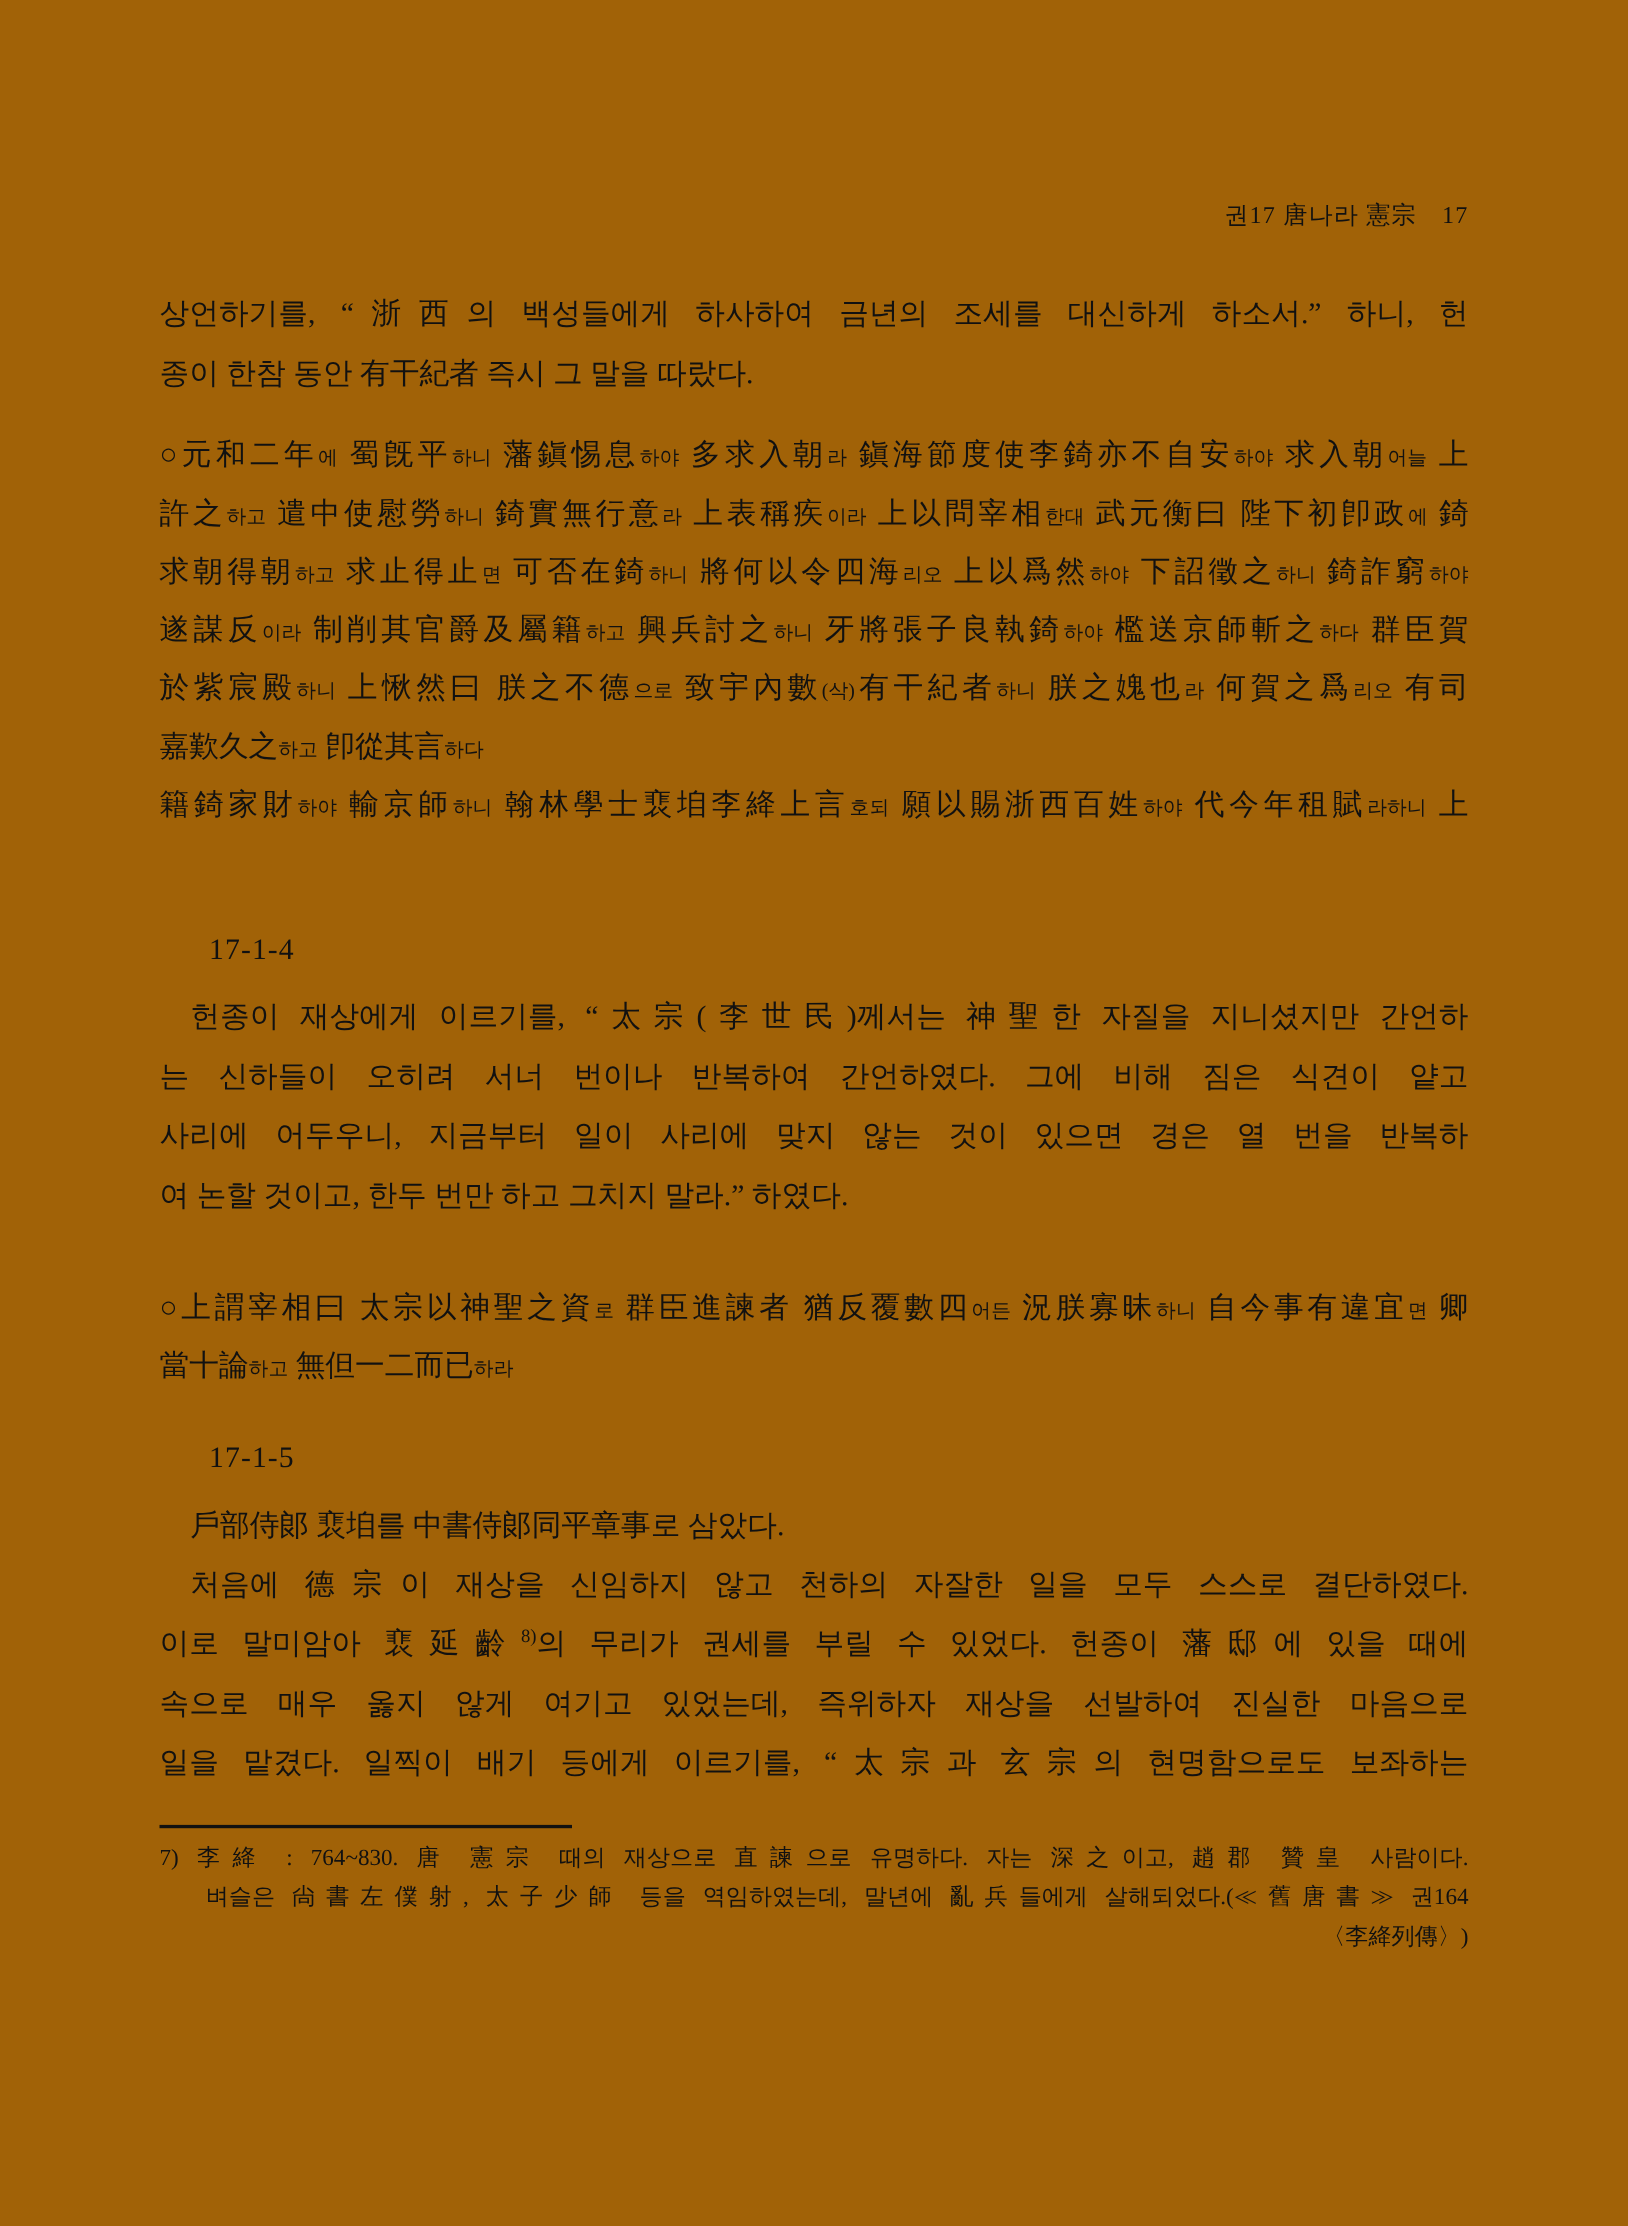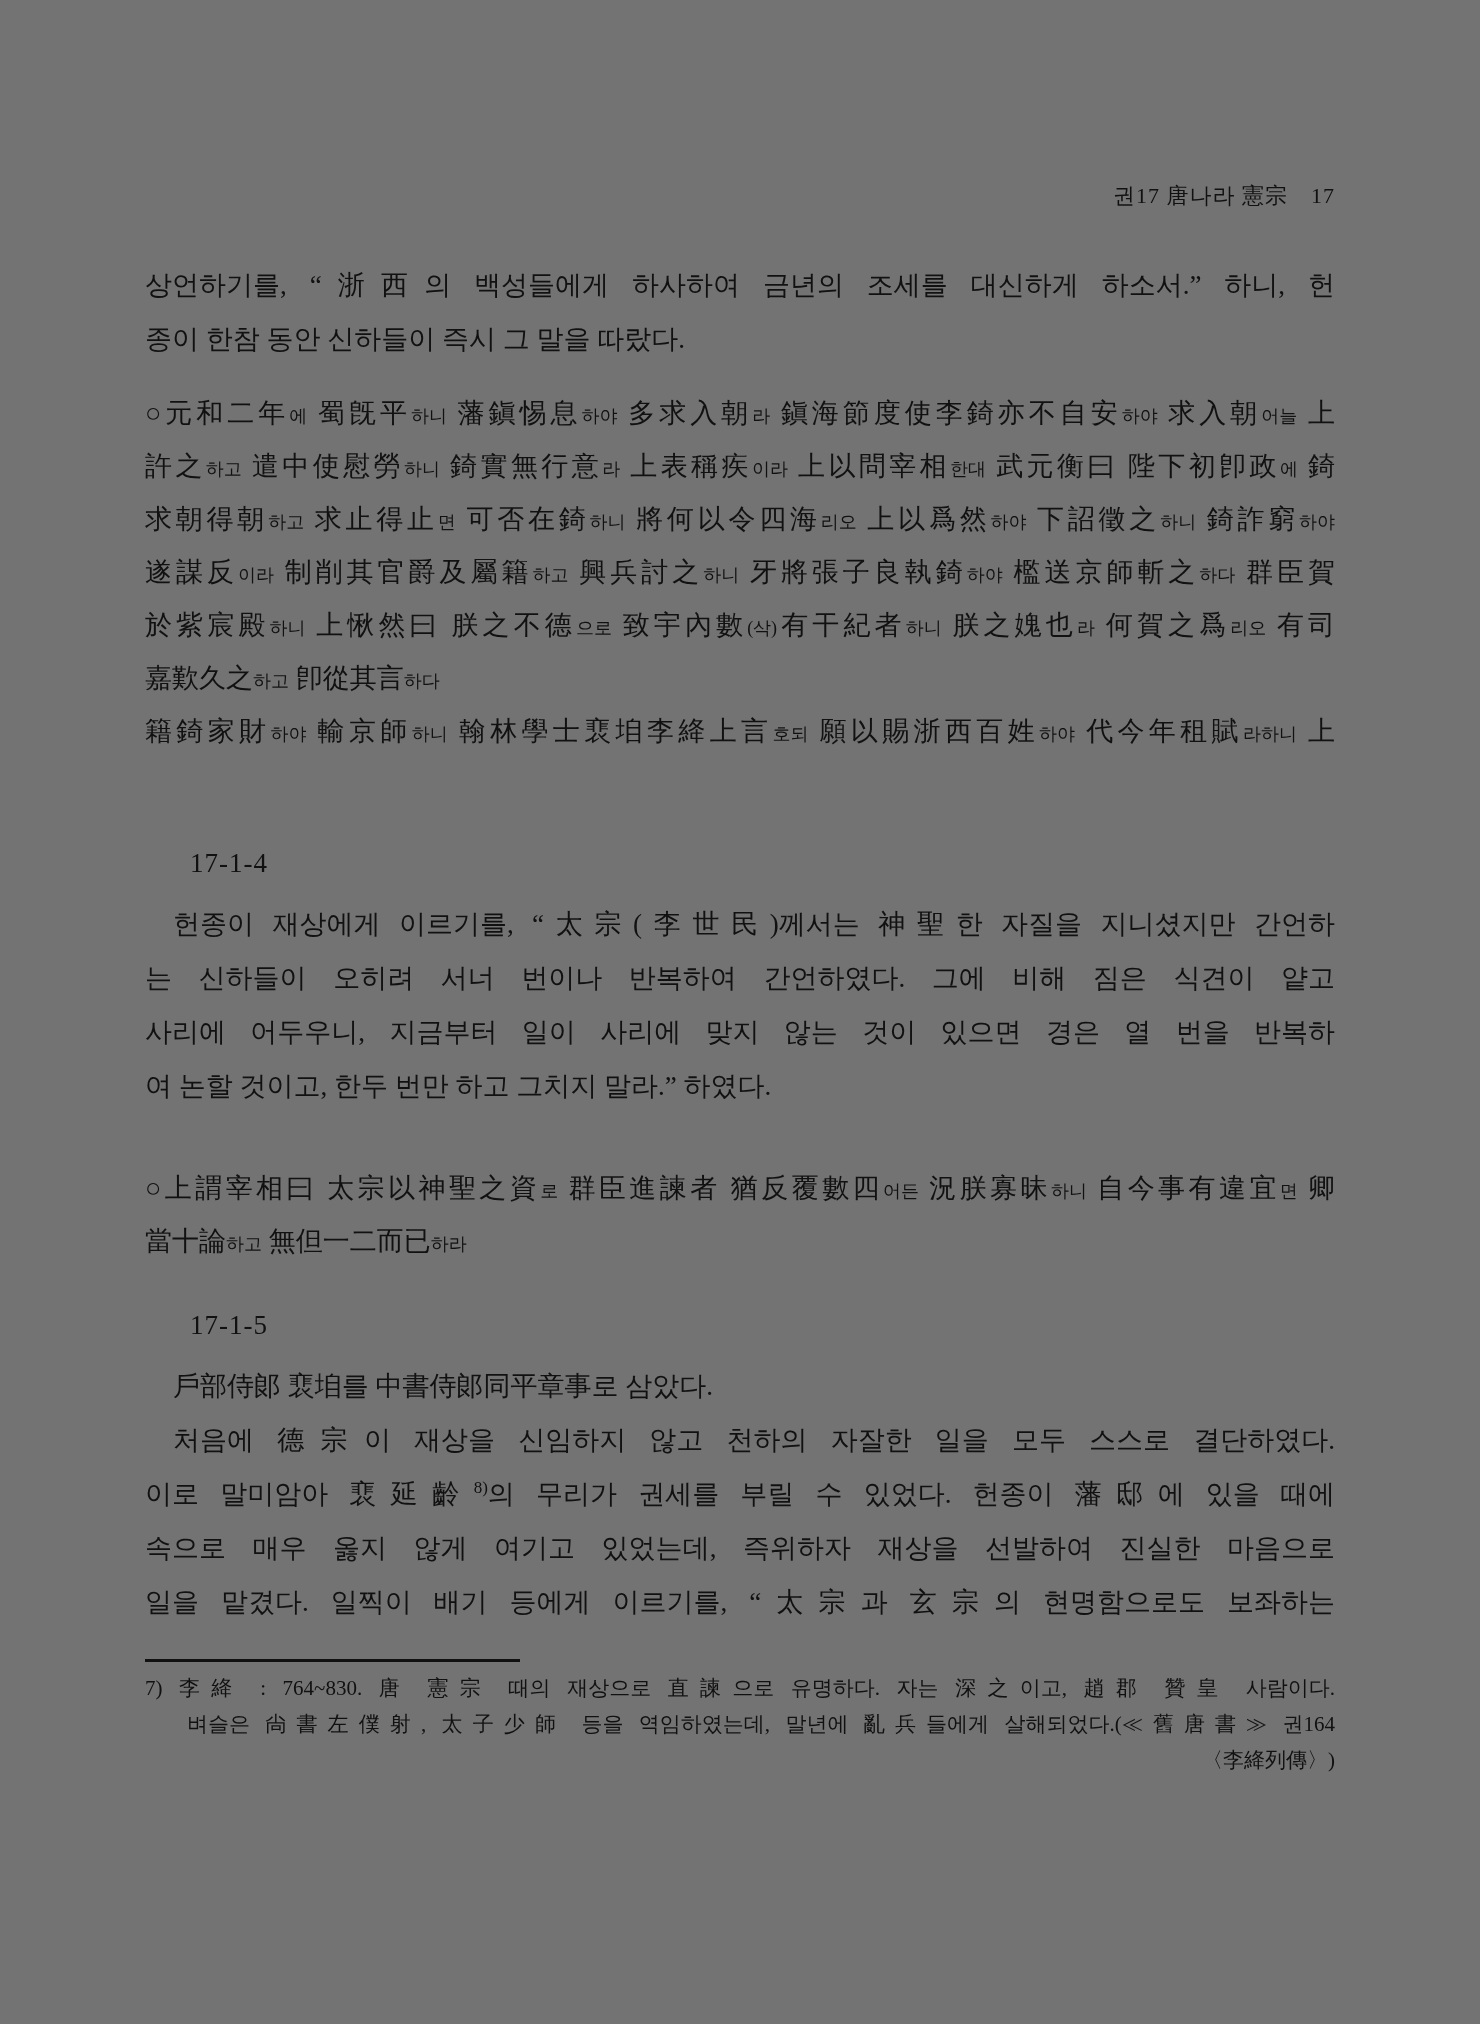--- a/index.html
+++ b/index.html
@@ -2,21 +2,21 @@
 <html><head>
 <meta charset="utf-8">
 <style>
   html, body { margin: 0; padding: 0; background: #ffffff; }
   .page {
     position: relative;
     width: 1480px;
     height: 2024px;
     box-sizing: border-box;
     padding: 180px 145px 0 145px;
-    background: #737373;
+    background: #a16207;
     color: #111111;
     font-family: "Liberation Serif", "DejaVu Serif", serif;
     overflow: hidden;
   }
   .header {
     font-size: 22px;
     text-align: right;
     line-height: 32px;
     letter-spacing: 1px;
   }
@@ -71,21 +71,21 @@
 </style>
 </head>
 <body>
 
 <div class="page">
 
   <div class="header">권17 唐나라 憲宗 17</div>
 
   <div class="bpara mt-p1">
     <div class="bline fill">상언하기를, “浙西의 백성들에게 하사하여 금년의 조세를 대신하게 하소서.” 하니, 헌</div>
-    <div class="bline">종이 한참 동안 신하들이 즉시 그 말을 따랐다.</div>
+    <div class="bline">종이 한참 동안 有干紀者 즉시 그 말을 따랐다.</div>
   </div>
 
   <div class="bpara mt-han1">
     <div class="hline fill"><span class="seg-h">○元和二年</span><span class="seg-t">에</span><span class="seg-h"> 蜀旣平</span><span class="seg-t">하니</span><span class="seg-h"> 藩鎭惕息</span><span class="seg-t">하야</span><span class="seg-h"> 多求入朝</span><span class="seg-t">라</span><span class="seg-h"> 鎭海節度使李錡亦不自安</span><span class="seg-t">하야</span><span class="seg-h"> 求入朝</span><span class="seg-t">어늘</span><span class="seg-h"> 上</span></div>
     <div class="hline fill"><span class="seg-h">許之</span><span class="seg-t">하고</span><span class="seg-h"> 遣中使慰勞</span><span class="seg-t">하니</span><span class="seg-h"> 錡實無行意</span><span class="seg-t">라</span><span class="seg-h"> 上表稱疾</span><span class="seg-t">이라</span><span class="seg-h"> 上以問宰相</span><span class="seg-t">한대</span><span class="seg-h"> 武元衡曰 陛下初卽政</span><span class="seg-t">에</span><span class="seg-h"> 錡</span></div>
     <div class="hline fill"><span class="seg-h">求朝得朝</span><span class="seg-t">하고</span><span class="seg-h"> 求止得止</span><span class="seg-t">면</span><span class="seg-h"> 可否在錡</span><span class="seg-t">하니</span><span class="seg-h"> 將何以令四海</span><span class="seg-t">리오</span><span class="seg-h"> 上以爲然</span><span class="seg-t">하야</span><span class="seg-h"> 下詔徵之</span><span class="seg-t">하니</span><span class="seg-h"> 錡詐窮</span><span class="seg-t">하야</span></div>
     <div class="hline fill"><span class="seg-h">遂謀反</span><span class="seg-t">이라</span><span class="seg-h"> 制削其官爵及屬籍</span><span class="seg-t">하고</span><span class="seg-h"> 興兵討之</span><span class="seg-t">하니</span><span class="seg-h"> 牙將張子良執錡</span><span class="seg-t">하야</span><span class="seg-h"> 檻送京師斬之</span><span class="seg-t">하다</span><span class="seg-h"> 群臣賀</span></div>
     <div class="hline fill"><span class="seg-h">於紫宸殿</span><span class="seg-t">하니</span><span class="seg-h"> 上愀然曰 朕之不德</span><span class="seg-t">으로</span><span class="seg-h"> 致宇內數</span><span class="seg-t">(삭)</span><span class="seg-h">有干紀者</span><span class="seg-t">하니</span><span class="seg-h"> 朕之媿也</span><span class="seg-t">라</span><span class="seg-h"> 何賀之爲</span><span class="seg-t">리오</span><span class="seg-h"> 有司</span></div>
     <div class="hline"><span class="seg-h">嘉歎久之</span><span class="seg-t">하고</span><span class="seg-h"> 卽從其言</span><span class="seg-t">하다</span></div>
     <div class="hline fill"><span class="seg-h">籍錡家財</span><span class="seg-t">하야</span><span class="seg-h"> 輸京師</span><span class="seg-t">하니</span><span class="seg-h"> 翰林學士裵垍李絳上言</span><span class="seg-t">호되</span><span class="seg-h"> 願以賜浙西百姓</span><span class="seg-t">하야</span><span class="seg-h"> 代今年租賦</span><span class="seg-t">라하니</span><span class="seg-h"> 上</span></div>

